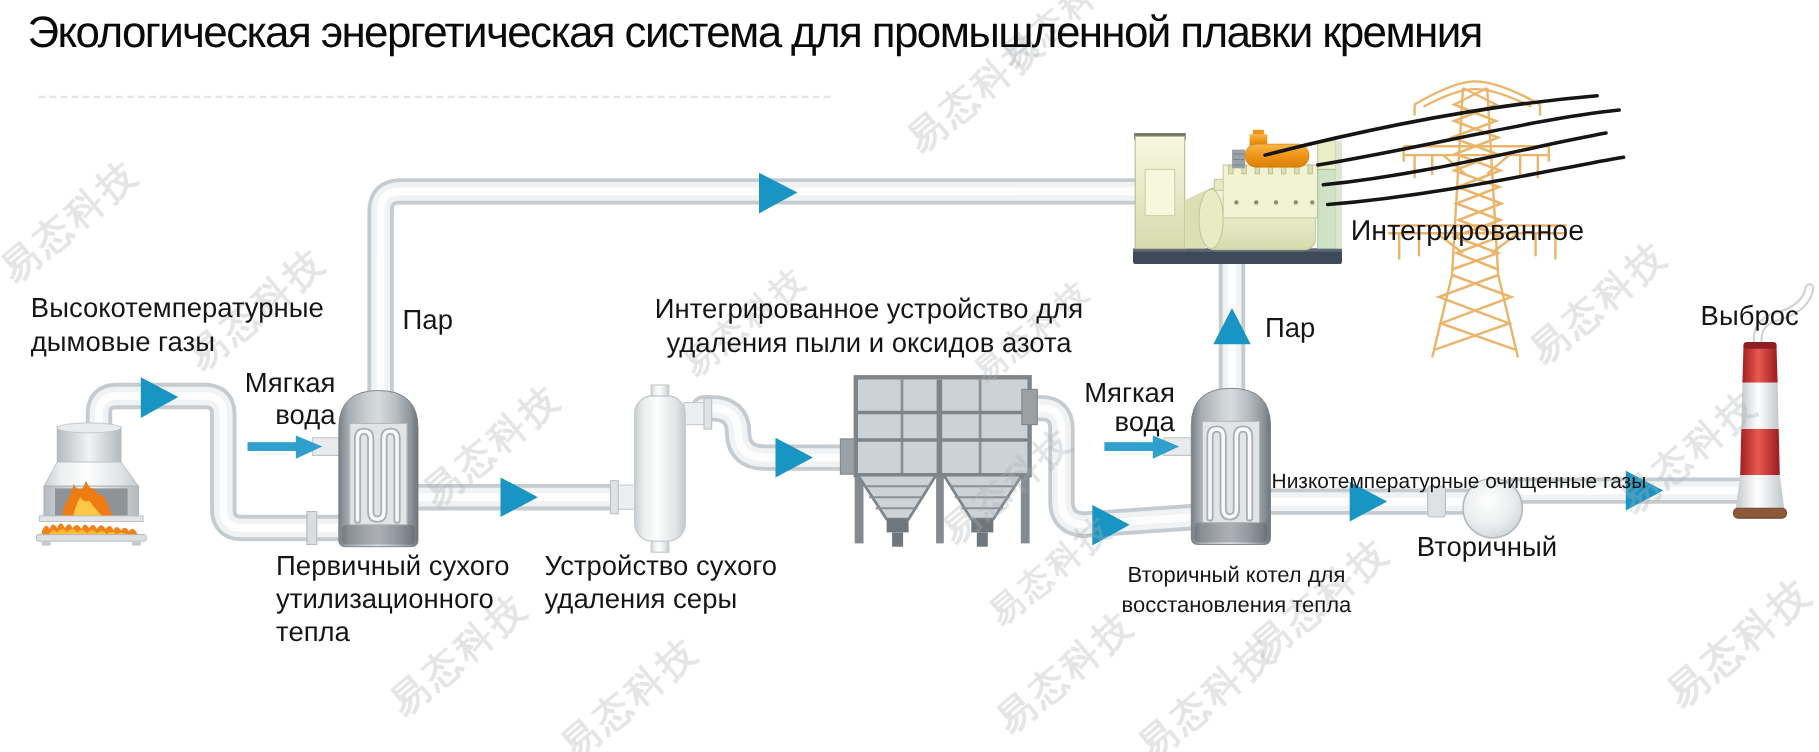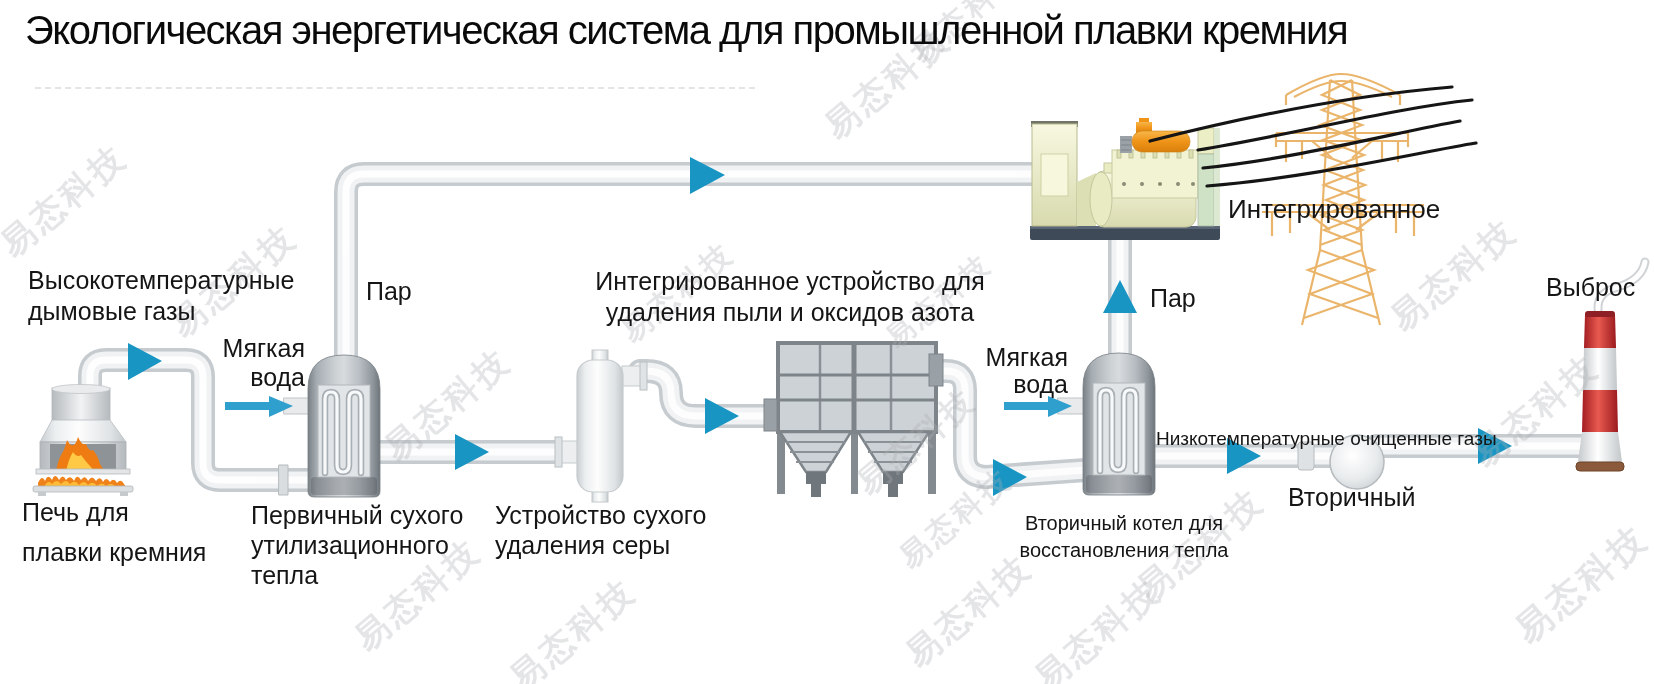--- a/index.html
+++ b/index.html
@@ -297,22 +297,20 @@
 <div class="title">Экологическая энергетическая система для промышленной плавки кремния</div>
 
 <div class="lbl" style="left:28px;top:265px;line-height:31px">Высокотемпературные
 дымовые газы</div>
 
 <div class="lbl" style="left:366px;top:276px">Пар</div>
 
 <div class="lbl" style="left:210px;top:334px;width:95px;text-align:right;line-height:29px">Мягкая
 вода</div>
 
-<div class="lbl" style="left:22px;top:492px;line-height:40px">Печь для
-плавки кремния</div>
 
 <div class="lbl" style="left:251px;top:500px;line-height:30px">Первичный сухого
 утилизационного
 тепла</div>
 
 <div class="lbl" style="left:495px;top:500px;width:240px;text-align:left;line-height:30px">Устройство сухого
 удаления серы</div>
 
 <div class="lbl" style="left:594px;top:266px;width:392px;text-align:center;line-height:31px">Интегрированное устройство для
 удаления пыли и оксидов азота</div>

